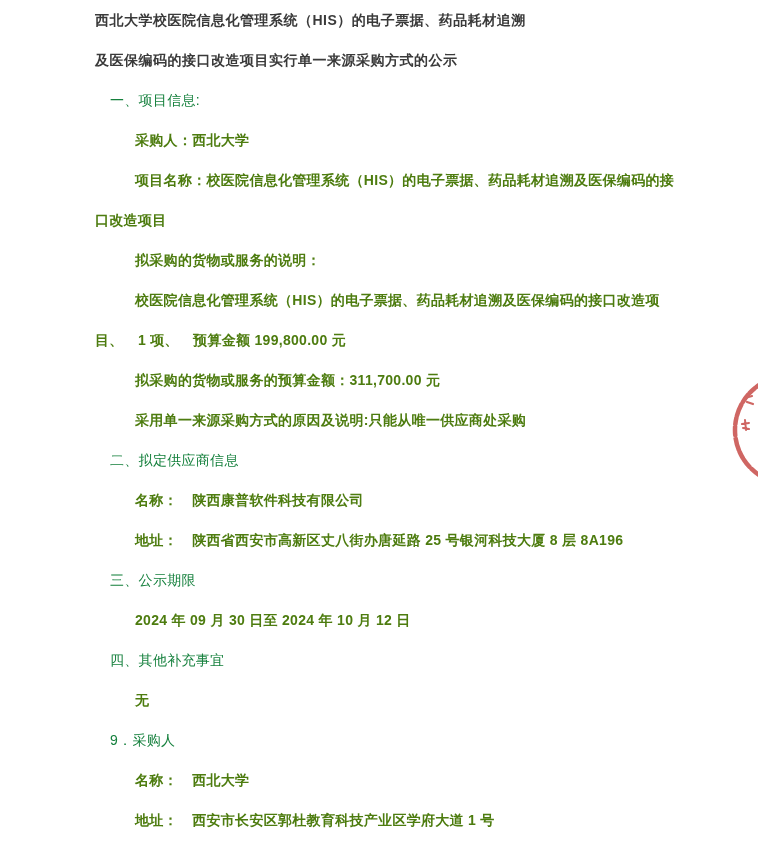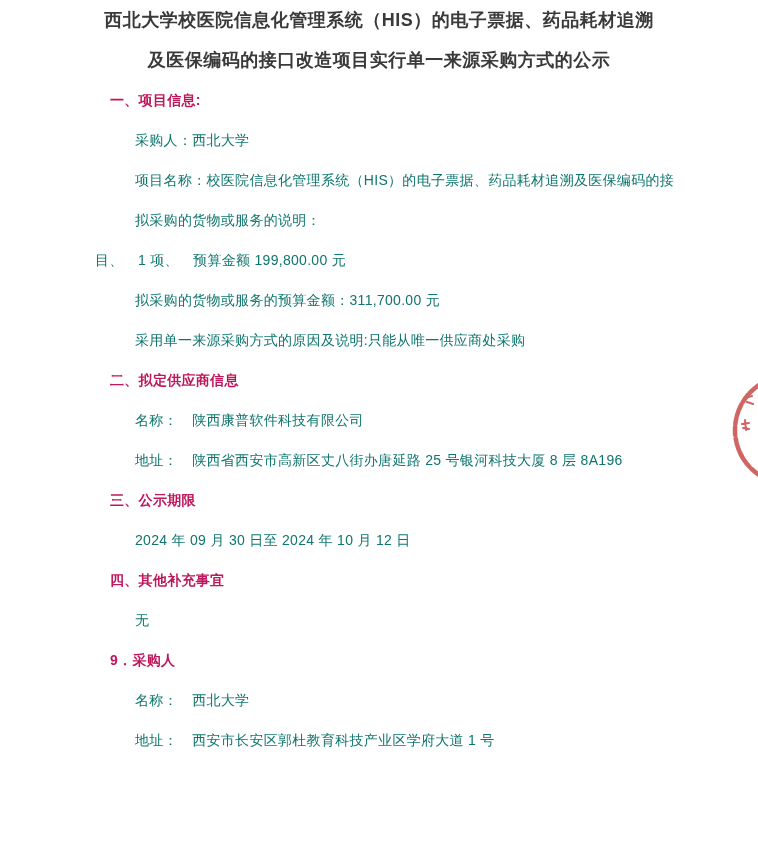--- a/index.html
+++ b/index.html
@@ -18,32 +18,32 @@
     top: 0; left: 0;
     width: 758px;
     padding: 0 95px;
   }
   .line {
     height: 40px;
     line-height: 40px;
     font-size: 14px;
     white-space: nowrap;
     letter-spacing: 0.3px;
-    color: #0f766e;
+    color: #4d7c0f;
+    font-weight: bold;
   }
   .line.title {
-    font-size: 18px;
+    font-size: 14px;
     font-weight: bold;
-    text-align: center;
     color: #3a3a3a;
     letter-spacing: 0.5px;
   }
   .line.heading {
-    font-weight: bold;
-    color: #be185d;
+    font-weight: normal;
+    color: #15803d;
     padding-left: 15px;
   }
   .line.indent { padding-left: 40px; }
   .line.flush  { padding-left: 0; }
   .seal {
     position: absolute;
     top: 368px;
     right: 0;
     width: 32px;
     height: 126px;
@@ -54,21 +54,23 @@
 </head>
 <body>
 
 <div class="page">
   <div class="doc" id="doc-lines">
       <div class="line title">西北大学校医院信息化管理系统（HIS）的电子票据、药品耗材追溯</div>
       <div class="line title">及医保编码的接口改造项目实行单一来源采购方式的公示</div>
       <div class="line heading">一、项目信息:</div>
       <div class="line indent">采购人：西北大学</div>
       <div class="line indent">项目名称：校医院信息化管理系统（HIS）的电子票据、药品耗材追溯及医保编码的接</div>
+      <div class="line flush">口改造项目</div>
       <div class="line indent">拟采购的货物或服务的说明：</div>
+      <div class="line indent">校医院信息化管理系统（HIS）的电子票据、药品耗材追溯及医保编码的接口改造项</div>
       <div class="line flush">目、　1 项、　预算金额  199,800.00 元</div>
       <div class="line indent">拟采购的货物或服务的预算金额：311,700.00 元</div>
       <div class="line indent">采用单一来源采购方式的原因及说明:只能从唯一供应商处采购</div>
       <div class="line heading">二、拟定供应商信息</div>
       <div class="line indent">名称：　陕西康普软件科技有限公司</div>
       <div class="line indent">地址：　陕西省西安市高新区丈八街办唐延路 25 号银河科技大厦 8 层 8A196</div>
       <div class="line heading">三、公示期限</div>
       <div class="line indent">2024 年 09 月 30 日至 2024 年 10 月 12 日</div>
       <div class="line heading">四、其他补充事宜</div>
       <div class="line indent">无</div>

